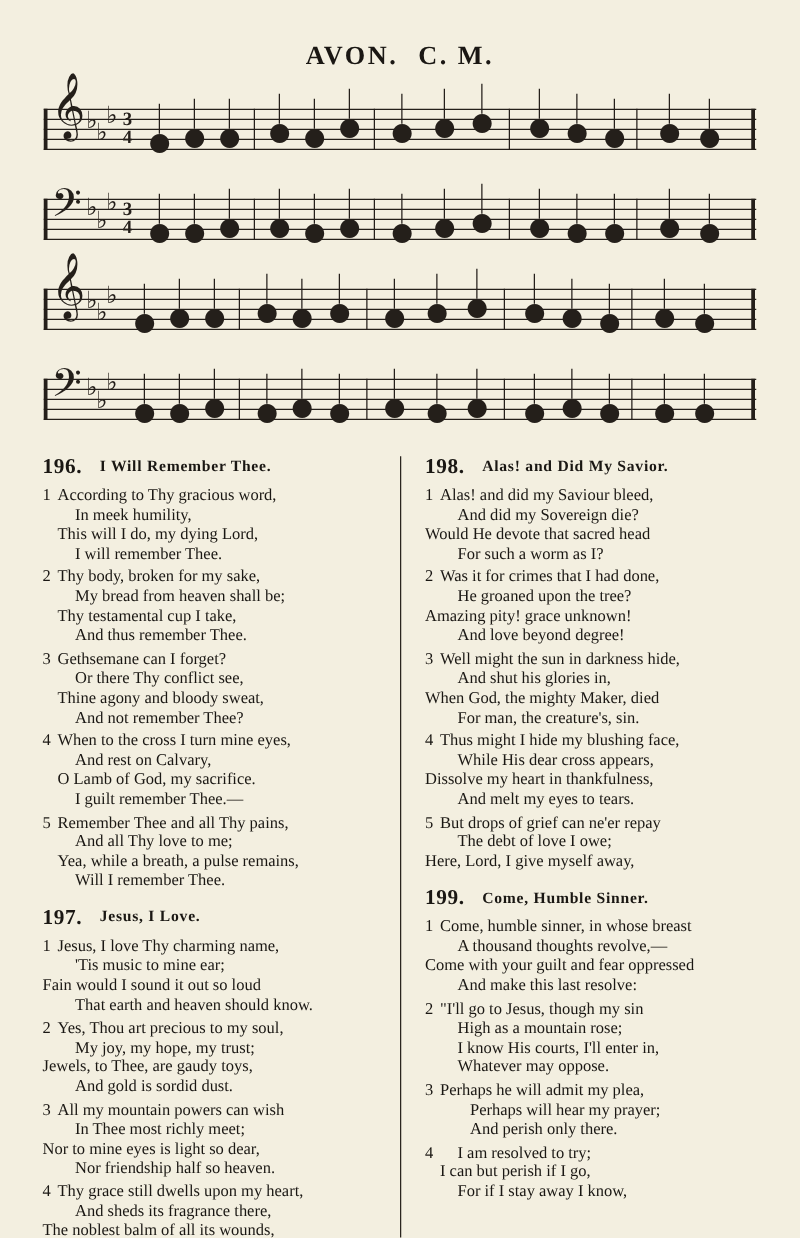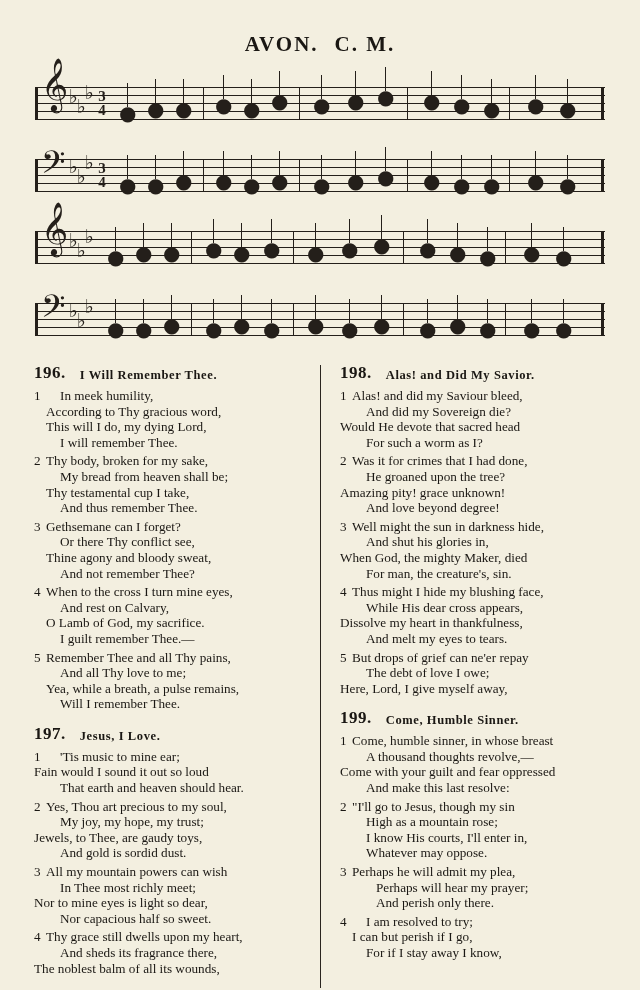--- a/index.html
+++ b/index.html
@@ -116,21 +116,21 @@
     position: absolute;
     left: 50%;
     top: 2px;
     bottom: 0;
     width: 1px;
     background: #2a251f;
   }
   .hymn { margin-bottom: 12px; }
   .hymn-head {
     display: flex;
-    align-items: flex-end;
+    align-items: center;
     margin-bottom: 5px;
   }
   .hymn-num {
     font-size: 17px;
     font-weight: bold;
     margin-right: 14px;
     letter-spacing: .5px;
   }
   .hymn-name {
     font-size: 12.5px;
@@ -374,22 +374,22 @@
     <div class="col left">
 
       <div class="hymn">
         <div class="hymn-head">
           <span class="hymn-num">196.</span>
           <span class="hymn-name">I Will Remember Thee.</span>
         </div>
         <div class="verse">
           <span class="vnum">1</span>
           <span class="vlines">
+            <div class="vline i0">According to Thy gracious word,</div>
             <div class="vline i1">In meek humility,</div>
-            <div class="vline i0">According to Thy gracious word,</div>
             <div class="vline i0">This will I do, my dying Lord,</div>
             <div class="vline i1">I will remember Thee.</div>
           </span>
         </div>
         <div class="verse">
           <span class="vnum">2</span>
           <span class="vlines">
             <div class="vline i0">Thy body, broken for my sake,</div>
             <div class="vline i1">My bread from heaven shall be;</div>
             <div class="vline i0">Thy testamental cup I take,</div>
@@ -426,41 +426,42 @@
       </div>
 
       <div class="hymn">
         <div class="hymn-head">
           <span class="hymn-num">197.</span>
           <span class="hymn-name">Jesus, I Love.</span>
         </div>
         <div class="verse">
           <span class="vnum">1</span>
           <span class="vlines">
+            <div class="vline i0">Jesus, I love Thy charming name,</div>
             <div class="vline i1">'Tis music to mine ear;</div>
             <div class="vline i0 hang">Fain would I sound it out so loud</div>
-            <div class="vline i1">That earth and heaven should hear.</div>
+            <div class="vline i1">That earth and heaven should know.</div>
           </span>
         </div>
         <div class="verse">
           <span class="vnum">2</span>
           <span class="vlines">
             <div class="vline i0">Yes, Thou art precious to my soul,</div>
             <div class="vline i1">My joy, my hope, my trust;</div>
             <div class="vline i0 hang">Jewels, to Thee, are gaudy toys,</div>
             <div class="vline i1">And gold is sordid dust.</div>
           </span>
         </div>
         <div class="verse">
           <span class="vnum">3</span>
           <span class="vlines">
             <div class="vline i0">All my mountain powers can wish</div>
             <div class="vline i1">In Thee most richly meet;</div>
             <div class="vline i0 hang">Nor to mine eyes is light so dear,</div>
-            <div class="vline i1">Nor capacious half so sweet.</div>
+            <div class="vline i1">Nor friendship half so heaven.</div>
           </span>
         </div>
         <div class="verse">
           <span class="vnum">4</span>
           <span class="vlines">
             <div class="vline i0">Thy grace still dwells upon my heart,</div>
             <div class="vline i1">And sheds its fragrance there,</div>
             <div class="vline i0 hang">The noblest balm of all its wounds,</div>
 
           </span>

